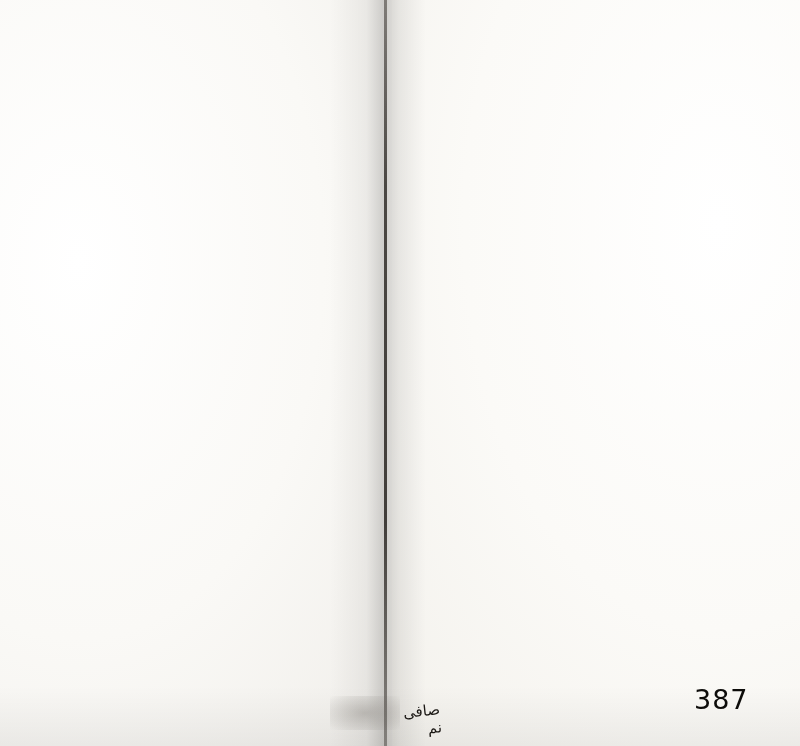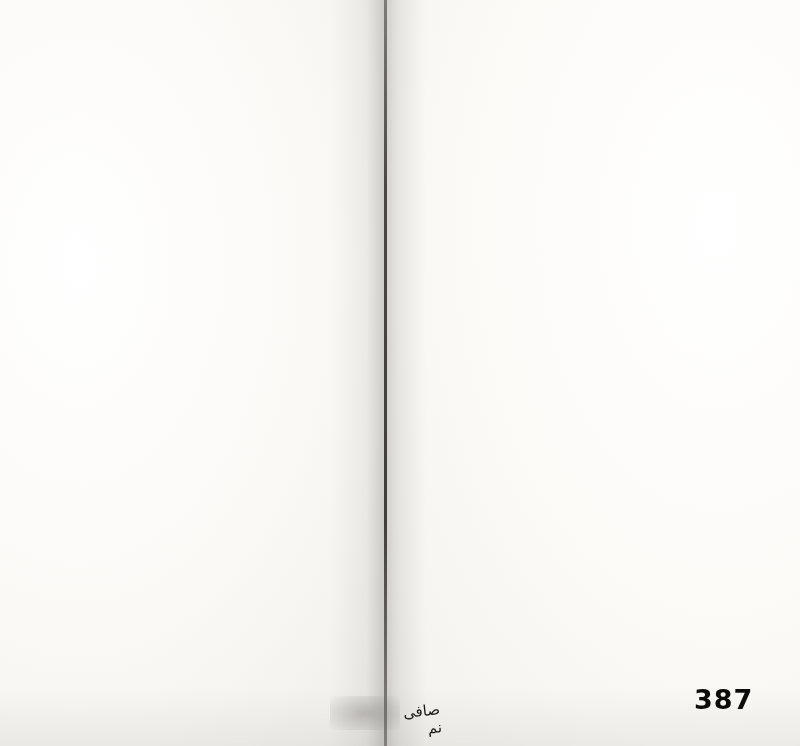--- a/index.html
+++ b/index.html
@@ -88,21 +88,20 @@
     text-align: right;
     color: #14120f;
   }
   #folio-number {
     position: absolute;
     left: 694px;
     top: 684px;
     font-size: 27px;
     color: #0d0c0a;
     letter-spacing: 1px;
-    font-weight: bold;
   }
   .catchword {
     position: absolute;
     direction: rtl;
     font-size: 15px;
     color: #1a1714;
     transform: rotate(-6deg);
   }
   #catchword-left {
     left: 404px;

